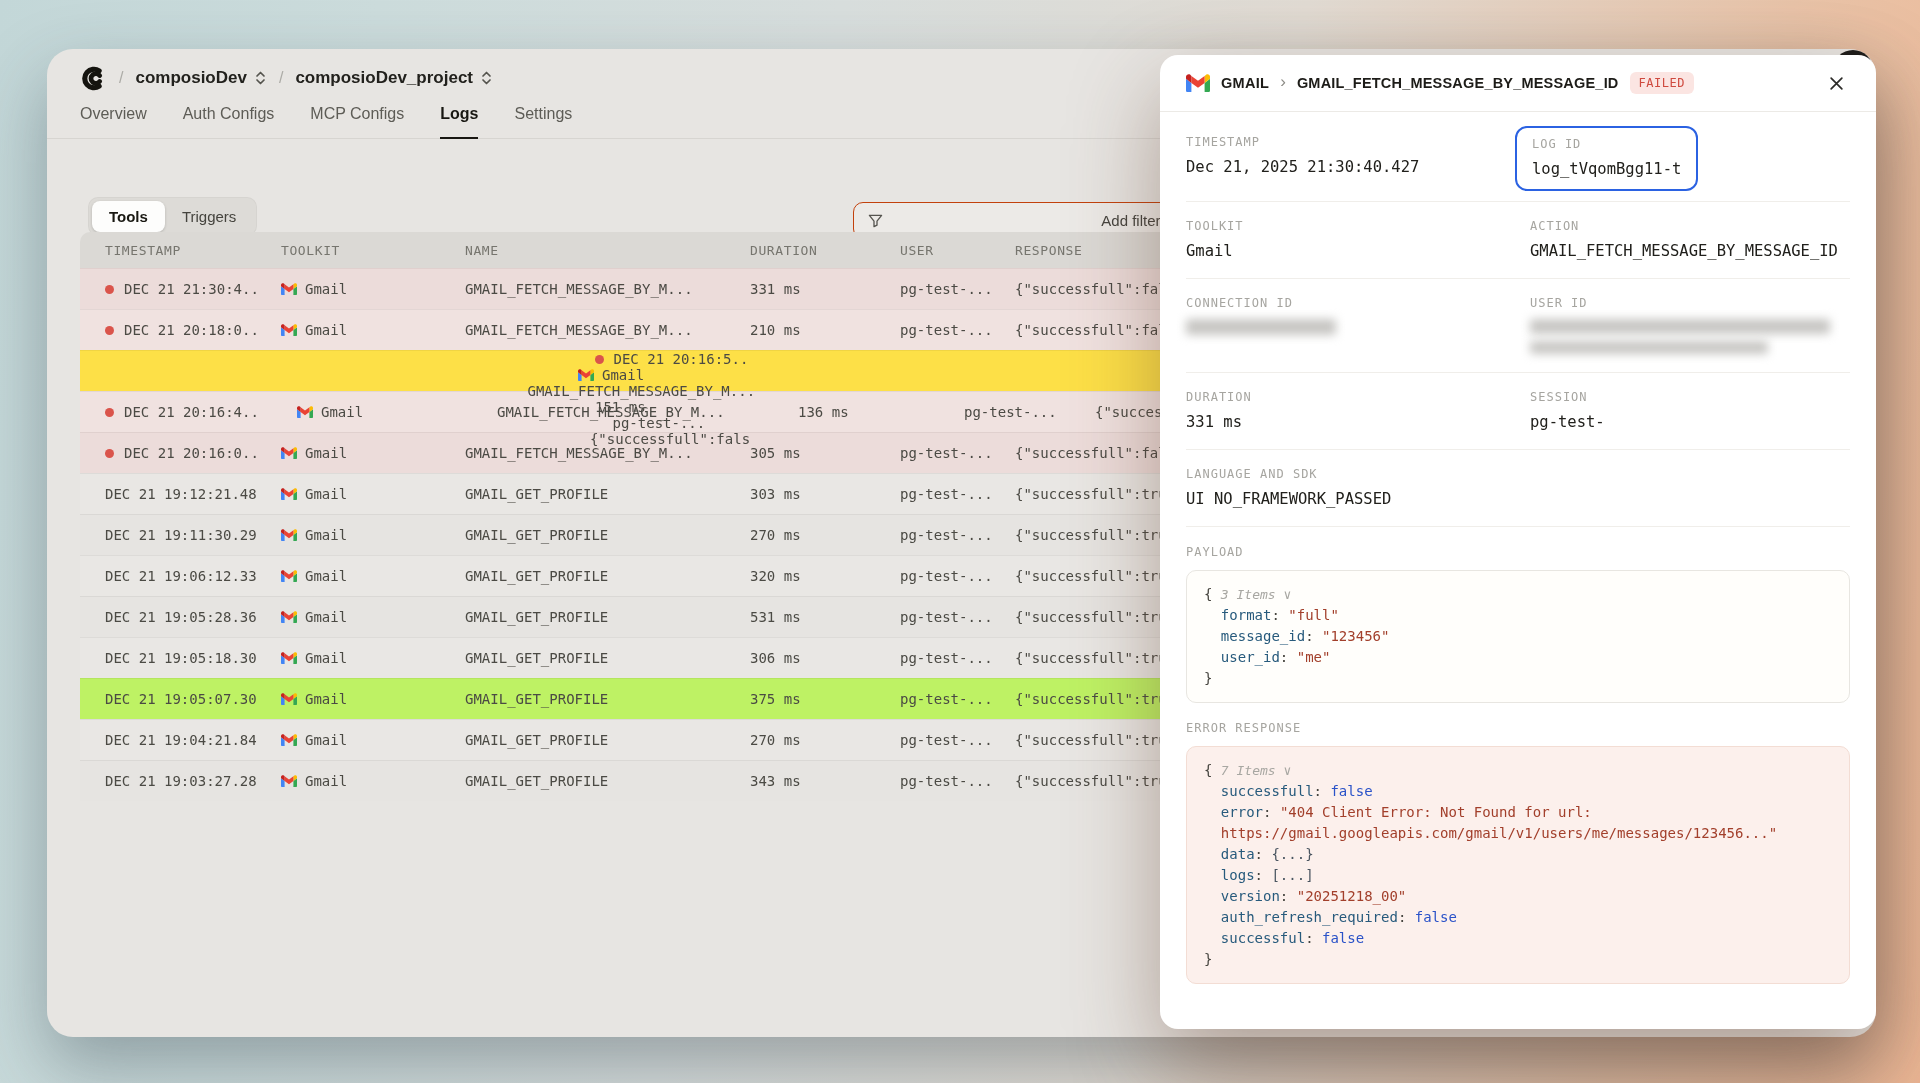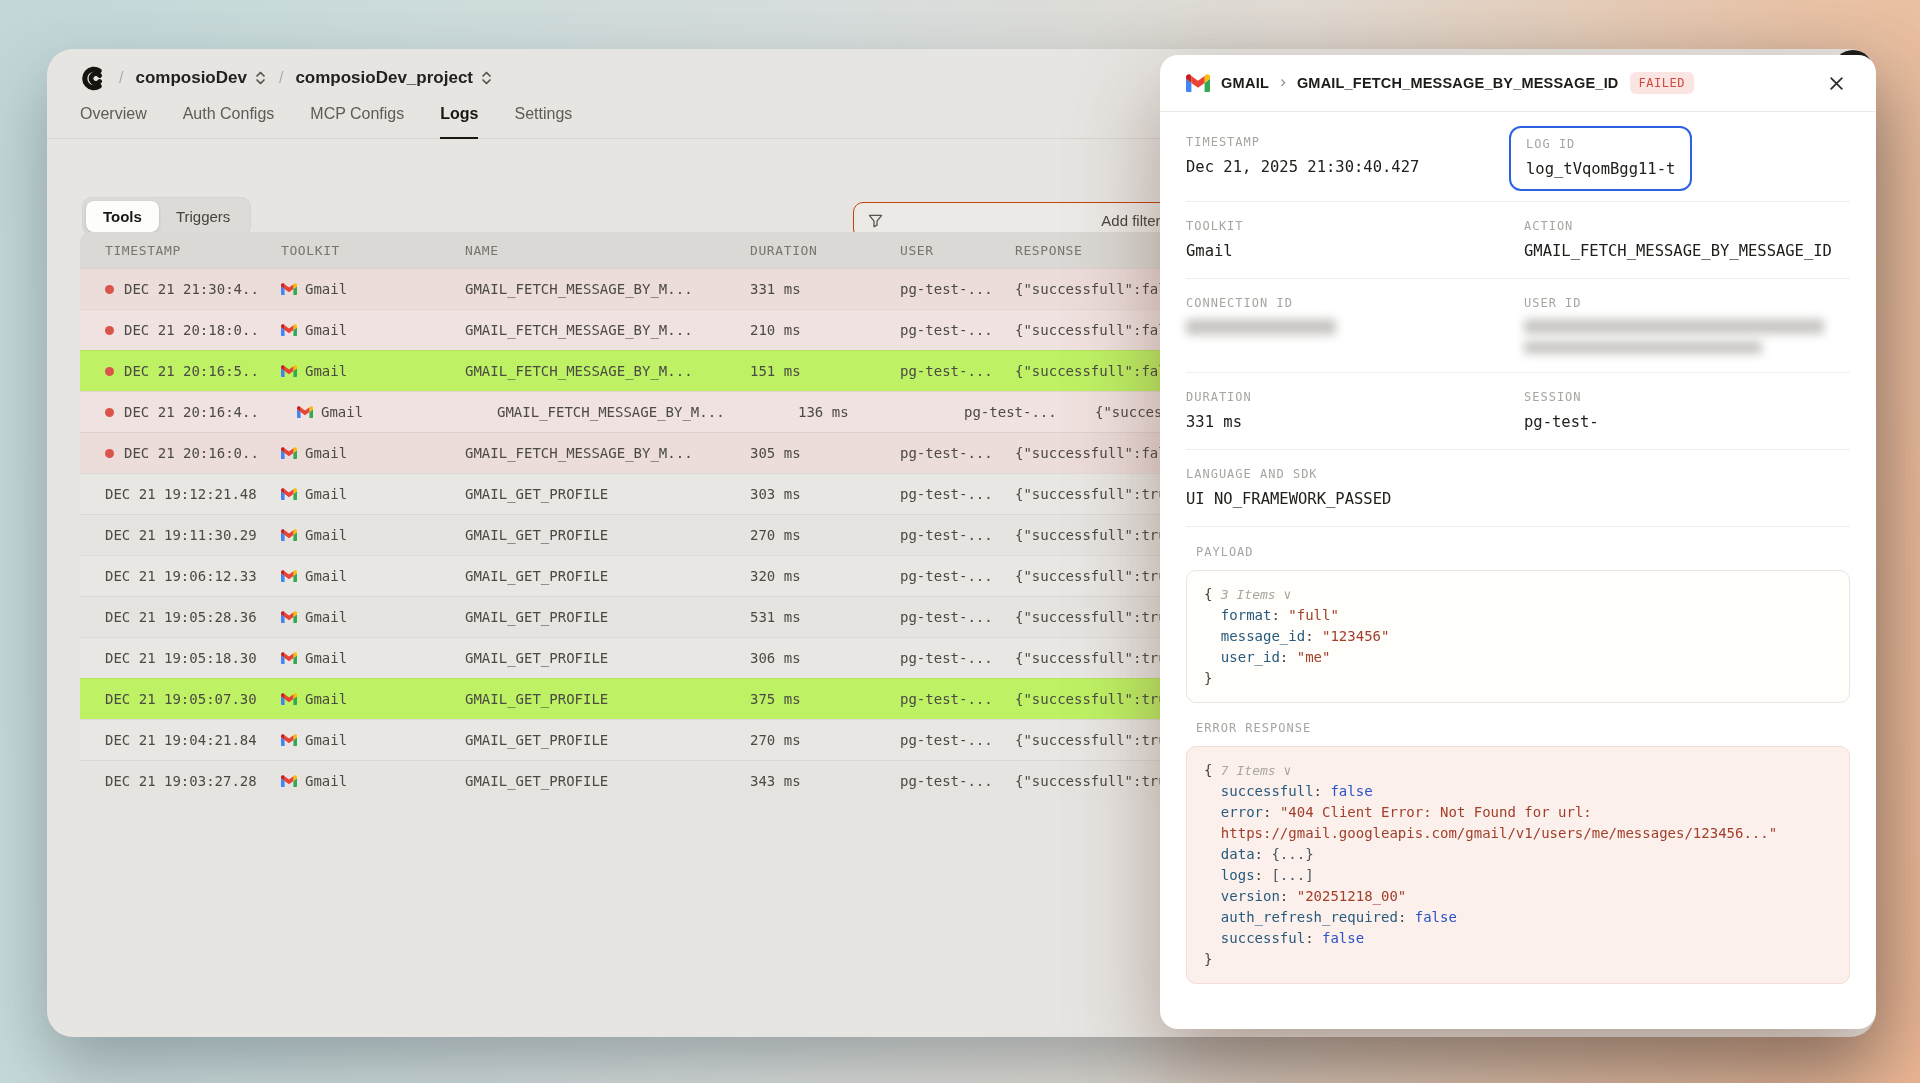--- a/index.html
+++ b/index.html
@@ -19,21 +19,21 @@
   .crumbs { display:flex; align-items:center; gap:12px; padding:14px 33px 0; height:44px; }
   .logo { width:27px; height:27px; flex:0 0 auto; }
   .crumb-sep { color:#adaca7; font-size:16px; }
   .crumb { font-size:17px; font-weight:700; color:#22211d; display:flex; align-items:center; gap:7px; cursor:pointer; }
   .updown { width:13px; height:16px; }
 
   .tabs { display:flex; gap:36px; padding:12px 33px 0; border-bottom:1px solid #d7d5d1; }
   .tab { font-size:16px; color:#5d5c56; padding-bottom:14px; cursor:pointer; }
   .tab.active { color:#181712; font-weight:600; border-bottom:2.5px solid #181712; margin-bottom:-1.5px; }
 
-  .toolbar { position:absolute; left:35px; top:148px; }
+  .toolbar { position:absolute; left:41px; top:148px; }
   .seg { background:#dddbd7; border-radius:10px; padding:4px; display:inline-flex; box-shadow:inset 0 0 0 1px rgba(0,0,0,.03); }
   .seg-btn { padding:7px 17px; font-size:15px; border-radius:8px; color:#45443e; cursor:pointer; }
   .seg-btn.active { background:#fdfdfc; box-shadow:0 1px 3px rgba(0,0,0,.18); font-weight:700; color:#191812; }
 
   .add-filters {
     position:absolute; left:806px; top:153px; width:330px; height:37px;
     border:1px solid #c2410c; background:#eceae7; border-radius:10px;
     display:flex; align-items:center; gap:10px; padding:0 14px;
     font-size:15px; color:#45443f; cursor:pointer;justify-content:space-between;
   }
@@ -67,27 +67,27 @@
   .p-chev { color:#8d8c87; font-size:17px; margin-top:-2px; }
   .p-title { font-size:14.5px; font-weight:700; color:#1d1c18; letter-spacing:.2px; }
   .badge { font-family:"DejaVu Sans Mono",monospace; font-size:12px; color:#cf4a3f; background:#fbe5e2;
            padding:4px 9px; border-radius:6px; letter-spacing:.5px; }
   .close-btn { margin-left:auto; width:28px; height:28px; display:flex; align-items:center; justify-content:center; cursor:pointer; }
 
   .p-body { padding:6px 26px 0; }
   .frow { display:flex; border-bottom:1px solid #f0eeea; padding:17px 0 18px; }
   .frow.last { border-bottom:1px solid #f0eeea;align-items:center; }
   .fcol-l { width:338px; }
-  .fcol-r { flex:1; }
+  .fcol-r { flex:1;margin-left:6px; }
   .flabel { font-family:"DejaVu Sans Mono",monospace; font-size:12px; letter-spacing:1px; color:#a6a5a0; margin-bottom:9px; }
   .fvalue { font-family:"DejaVu Sans Mono",monospace; font-size:15.5px; color:#21201c; }
   .logid-box { display:inline-block; border:2.5px solid #2b62e2; border-radius:12px; padding:9px 15px 11px; margin:-9px 0 -8px -15px; }
   .blurbar { border-radius:3px; background:#c7c6c3; filter:blur(5px); }
 
-  .sec-label { font-family:"DejaVu Sans Mono",monospace; font-size:12px; letter-spacing:1px; color:#a6a5a0; margin:18px 10px 11px; }
+  .sec-label { font-family:"DejaVu Sans Mono",monospace; font-size:12px; letter-spacing:1px; color:#a6a5a0; margin:18px 0 11px; }
   .codebox { border:1px solid #e8e6e1; background:#fffefb; border-radius:10px; padding:13px 17px;
              font-family:"DejaVu Sans Mono",monospace; font-size:14px; line-height:1.5; color:#45443e; }
   .codebox.errorbox { background:#fcf0ec; border-color:#f3ddd4; }
   .code-line { white-space:pre; }
   .t-key  { color:#275a7c; }
   .t-str  { color:#a23f2b; }
   .t-bool { color:#2a52c8; }
   .t-punc { color:#45443e; }
   .t-obj  { color:#4a5560; }
   .t-meta { color:#a8a7a2; font-style:italic; font-size:13px; }
@@ -179,21 +179,21 @@
               <path fill="#ea4335" d="M5.4 8.9V1.9L12 6.8l6.6-4.9v7L12 13.8z"></path>
               <path fill="#c5221f" d="M0 2.6v2.2l5.4 4.1v-7L4.3.7C2.7-.5 0 .6 0 2.6z"></path>
             </svg>
             <span>Gmail</span>
           </span>
           <span class="c-name">GMAIL_FETCH_MESSAGE_BY_M...</span>
           <span class="c-dur">210 ms</span>
           <span class="c-user">pg-test-...</span>
           <span class="c-resp">{"successfull":fals</span>
         </div>
-        <div class="row" style="background: #bef264;">
+        <div class="row" style="background: #fde047; flex-direction: column;">
           <span class="c-ts"><span class="dot"></span>DEC 21 20:16:5..</span>
           <span class="c-tk">
             <svg class="gicon" viewBox="0 0 24 18">
               <path fill="#4285f4" d="M1.6 18h3.8V8.9L0 4.8v11.6C0 17.3.7 18 1.6 18z"></path>
               <path fill="#34a853" d="M18.6 18h3.8c.9 0 1.6-.7 1.6-1.6V4.8l-5.4 4.1z"></path>
               <path fill="#fbbc04" d="M18.6 1.9v7L24 4.8V2.6C24 .6 21.7-.5 20.1.7z"></path>
               <path fill="#ea4335" d="M5.4 8.9V1.9L12 6.8l6.6-4.9v7L12 13.8z"></path>
               <path fill="#c5221f" d="M0 2.6v2.2l5.4 4.1v-7L4.3.7C2.7-.5 0 .6 0 2.6z"></path>
             </svg>
             <span>Gmail</span>

